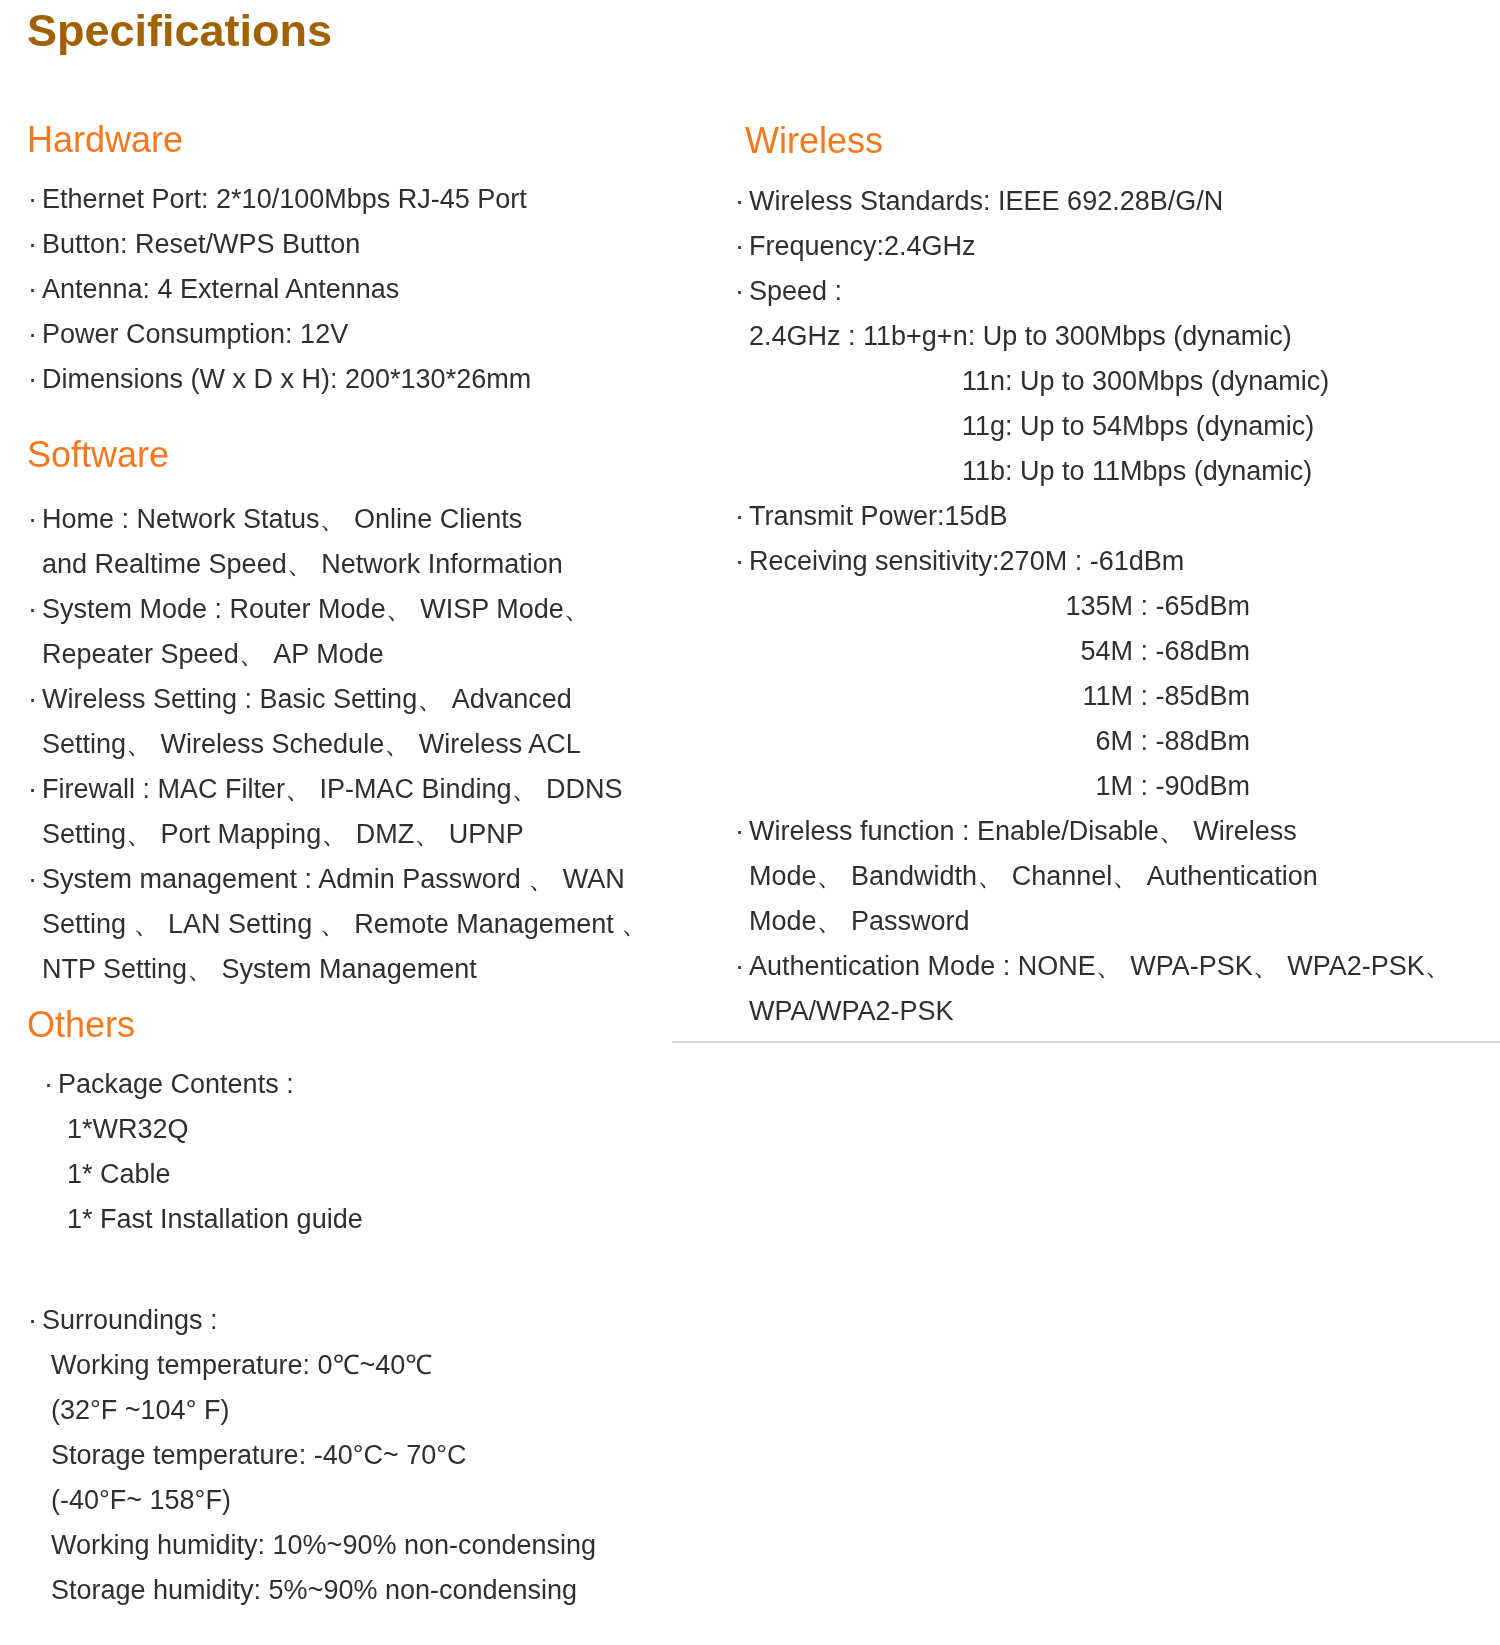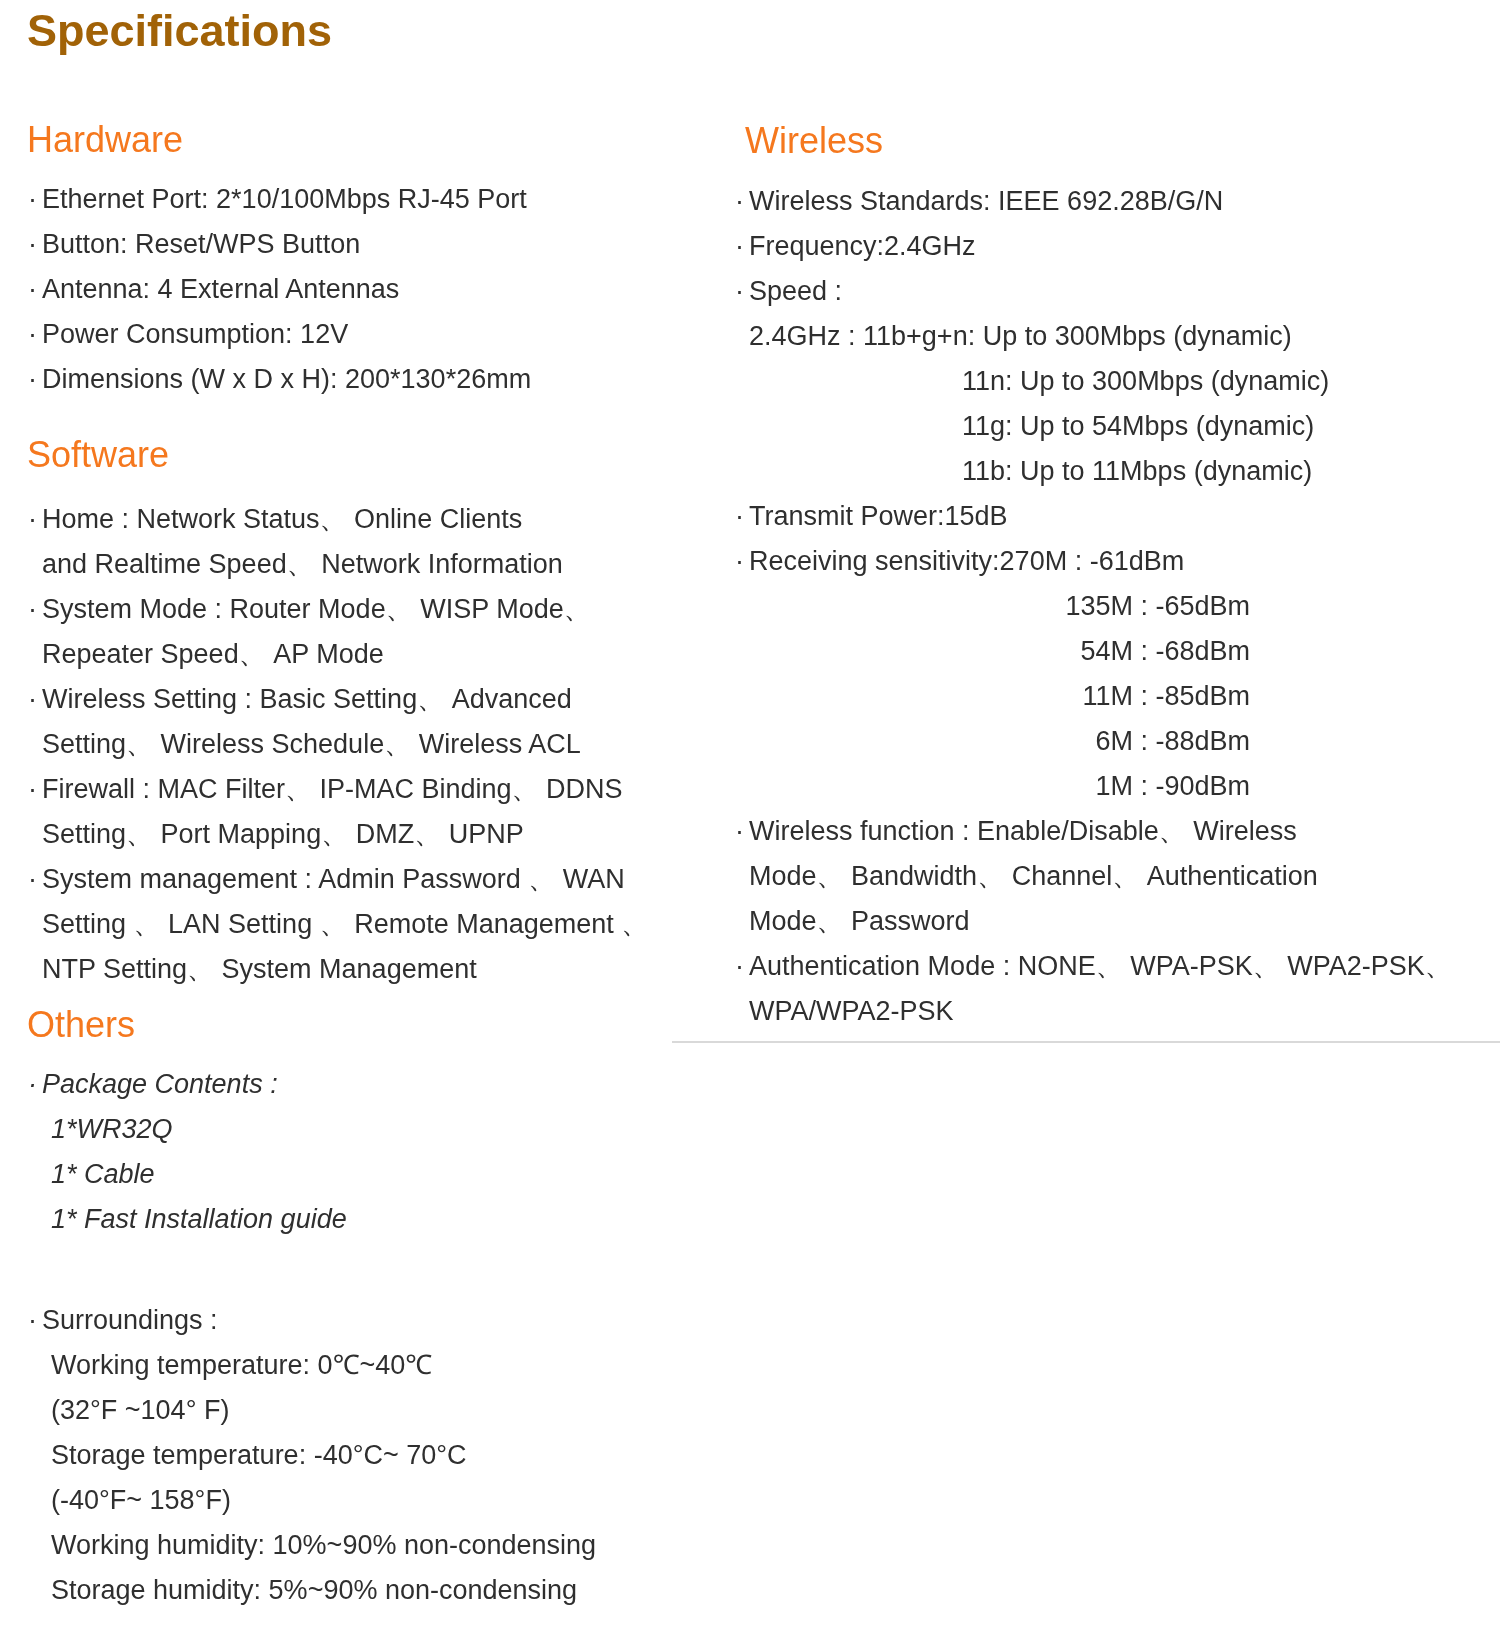--- a/index.html
+++ b/index.html
@@ -44,21 +44,21 @@
     <div class="ln ci"><span>Setting、 Wireless Schedule、 Wireless ACL</span></div>
     <div class="ln"><span class="bu">·</span><span>Firewall : MAC Filter、 IP-MAC Binding、 DDNS</span></div>
     <div class="ln ci"><span>Setting、 Port Mapping、 DMZ、 UPNP</span></div>
     <div class="ln"><span class="bu">·</span><span>System management : Admin Password 、 WAN</span></div>
     <div class="ln ci"><span>Setting 、 LAN Setting 、 Remote Management 、</span></div>
     <div class="ln ci"><span>NTP Setting、 System Management</span></div>
   </div>
 
   <div class="sec-h" style="left:27px;top:1003px;">Others</div>
 
-  <div class="col" style="left:28px;top:1062px;font-style:italic;">
+  <div class="col" style="left:44px;top:1062px;">
     <div class="ln"><span class="bu">·</span><span>Package Contents :</span></div>
     <div class="ln si"><span>1*WR32Q</span></div>
     <div class="ln si"><span>1* Cable</span></div>
     <div class="ln si"><span>1* Fast Installation guide</span></div>
   </div>
 
   <div class="col" style="left:28px;top:1298px;">
     <div class="ln"><span class="bu">·</span><span>Surroundings :</span></div>
     <div class="ln si"><span>Working temperature: 0℃~40℃</span></div>
     <div class="ln si"><span>(32°F ~104° F)</span></div>

